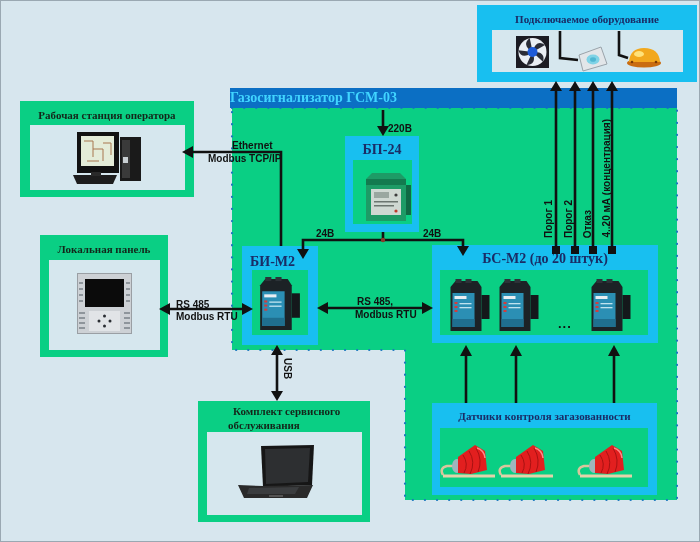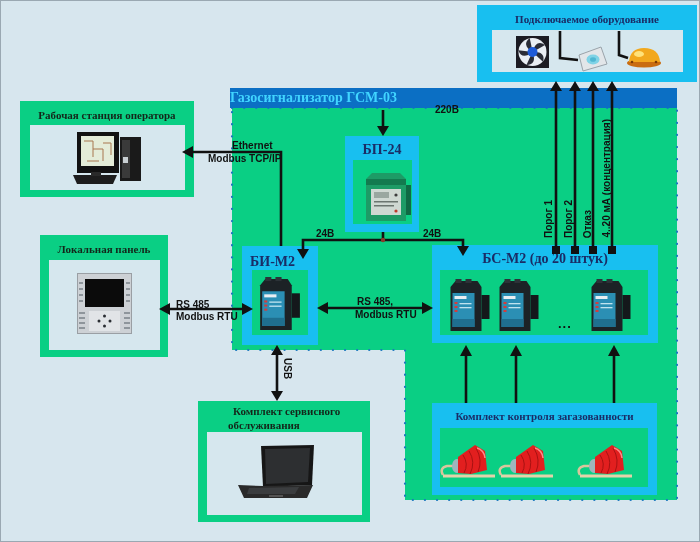--- a/index.html
+++ b/index.html
@@ -192,21 +192,21 @@
   </svg>
 <svg class="abs" style="left:496px;top:279px;" width="43" height="52">
     <use href="#din"></use>
   </svg>
 <svg class="abs" style="left:588px;top:279px;" width="43" height="52">
     <use href="#din"></use>
   </svg>
 <div class="abs" style="left:558px;top:316px;font-weight:bold;font-size:13px;color:#111;letter-spacing:1px;">...</div>
 
 <div class="abs cyan" style="left:432px;top:403px;width:225px;height:92px;"></div>
-<div class="abs ttl navy center" style="left:432px;top:409px;width:225px;">Комплект контроля загазованности</div>
+<div class="abs ttl navy center" style="left:432px;top:409px;width:225px;">Датчики контроля загазованности</div>
 <div class="abs green" style="left:440px;top:428px;width:208px;height:59px;"></div>
 <svg class="abs" style="left:439px;top:442px;" width="58" height="37">
     <use href="#sensor"></use>
   </svg>
 <svg class="abs" style="left:497px;top:442px;" width="58" height="37">
     <use href="#sensor"></use>
   </svg>
 <svg class="abs" style="left:576px;top:442px;" width="58" height="37">
     <use href="#sensor"></use>
   </svg>
@@ -257,21 +257,21 @@
     <rect x="571" y="246" width="8" height="8"></rect>
     <rect x="589" y="246" width="8" height="8"></rect>
     <rect x="608" y="246" width="8" height="8"></rect>
     <polygon points="460,356 472,356 466,345"></polygon>
     <polygon points="510,356 522,356 516,345"></polygon>
     <polygon points="608,356 620,356 614,345"></polygon>
     <circle cx="383" cy="240" r="2.2" fill="#8a3a2a"></circle>
   </g>
 </svg>
 
-<div class="lbl" style="left:388px;top:104px;margin-left:47px;">220В</div>
+<div class="lbl" style="left:388px;top:123px;">220В</div>
 <div class="lbl" style="left:208px;top:140px;margin-left:24px;">Ethernet</div>
 <div class="lbl" style="left:208px;top:153px;">Modbus TCP/IP</div>
 <div class="lbl" style="left:316px;top:228px;">24В</div>
 <div class="lbl" style="left:423px;top:228px;">24В</div>
 <div class="lbl" style="left:176px;top:299px;text-align:right;">RS 485</div>
 <div class="lbl" style="left:176px;top:311px;">Modbus RTU</div>
 <div class="lbl" style="left:357px;top:296px;">RS 485,</div>
 <div class="lbl" style="left:355px;top:309px;">Modbus RTU</div>
 <div class="usb" style="left:281px;top:358px;">USB</div>
 

